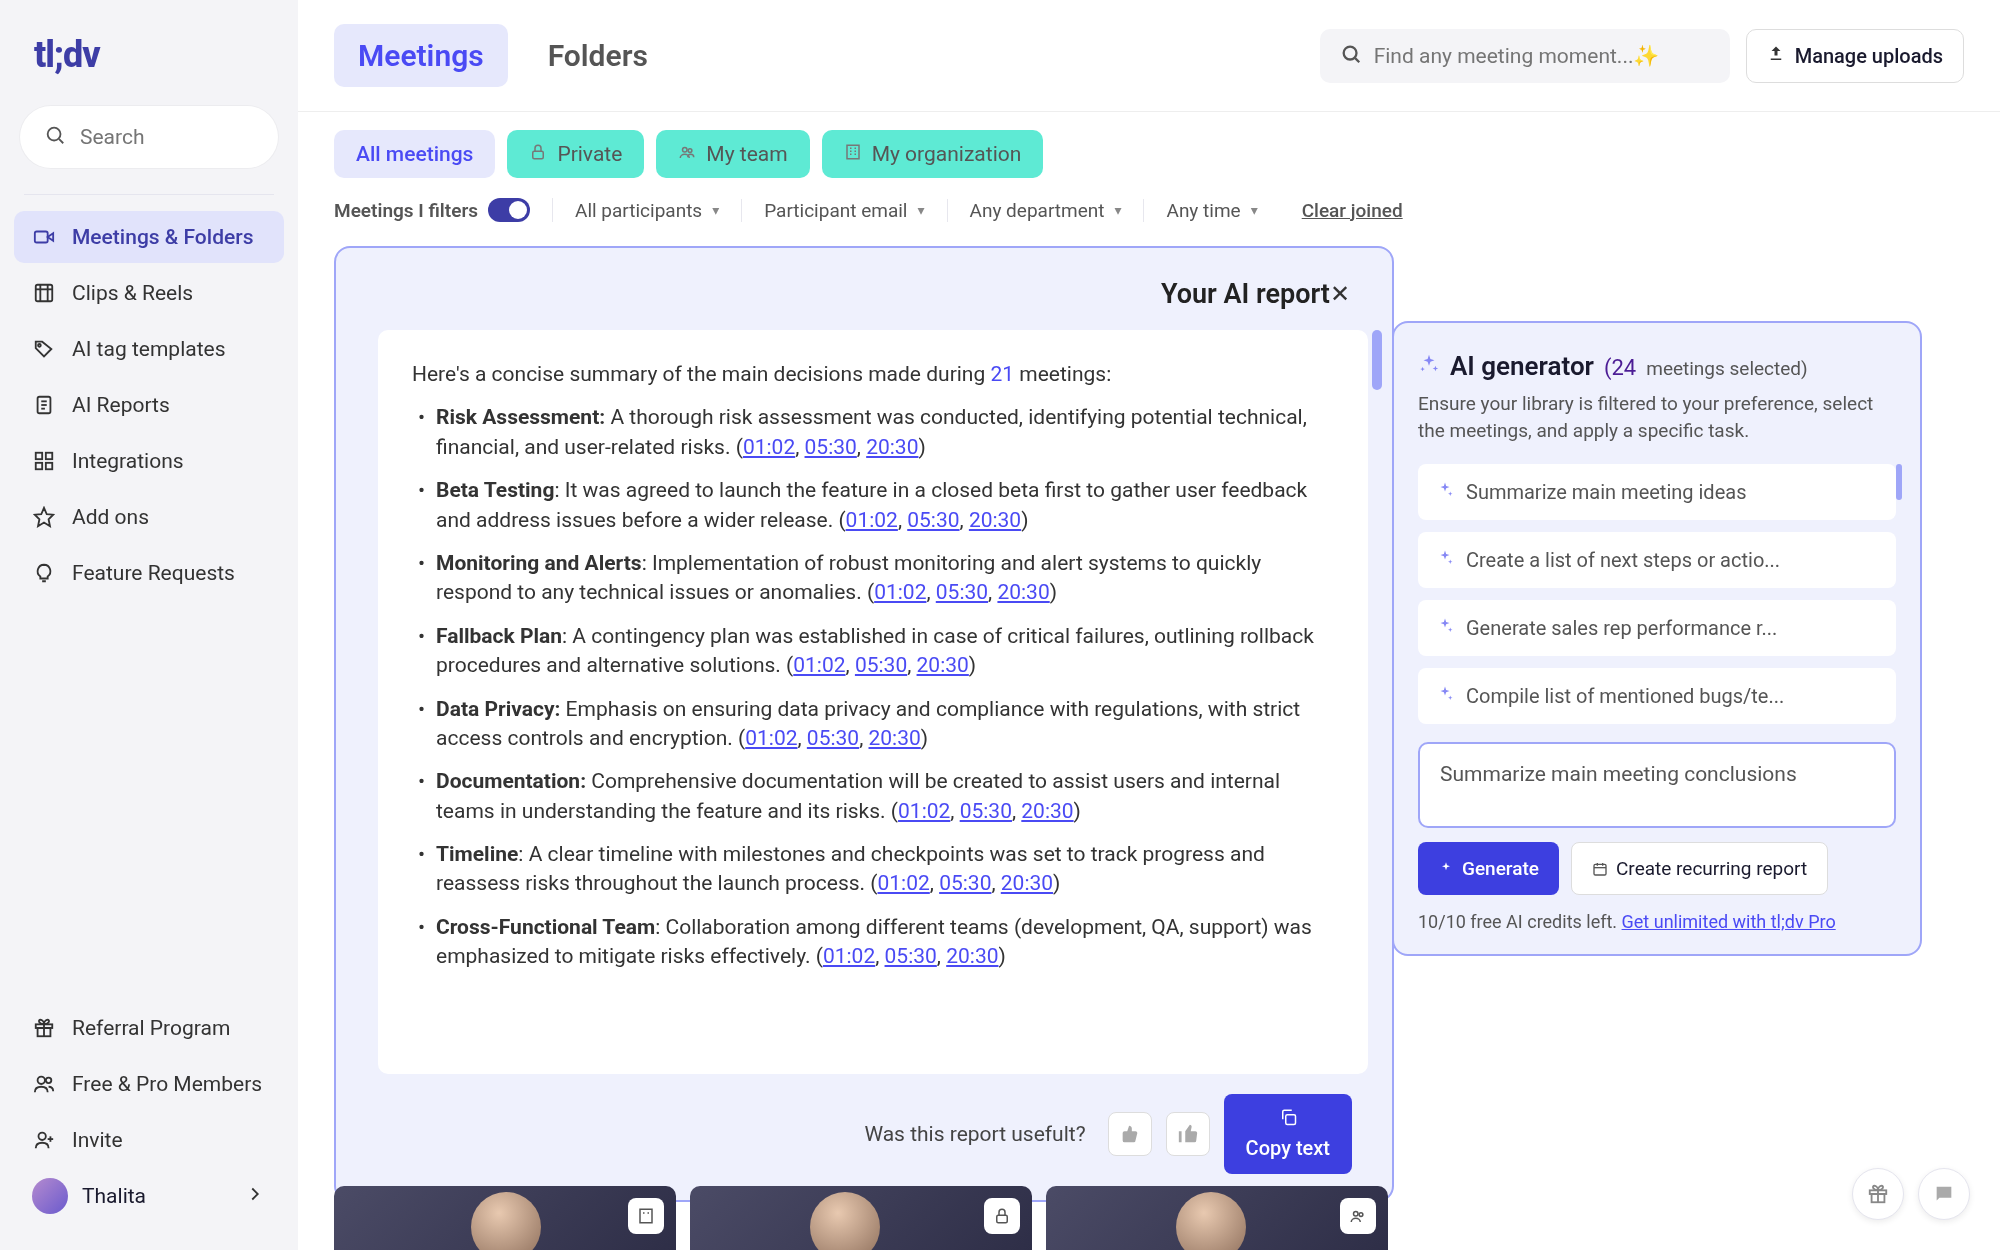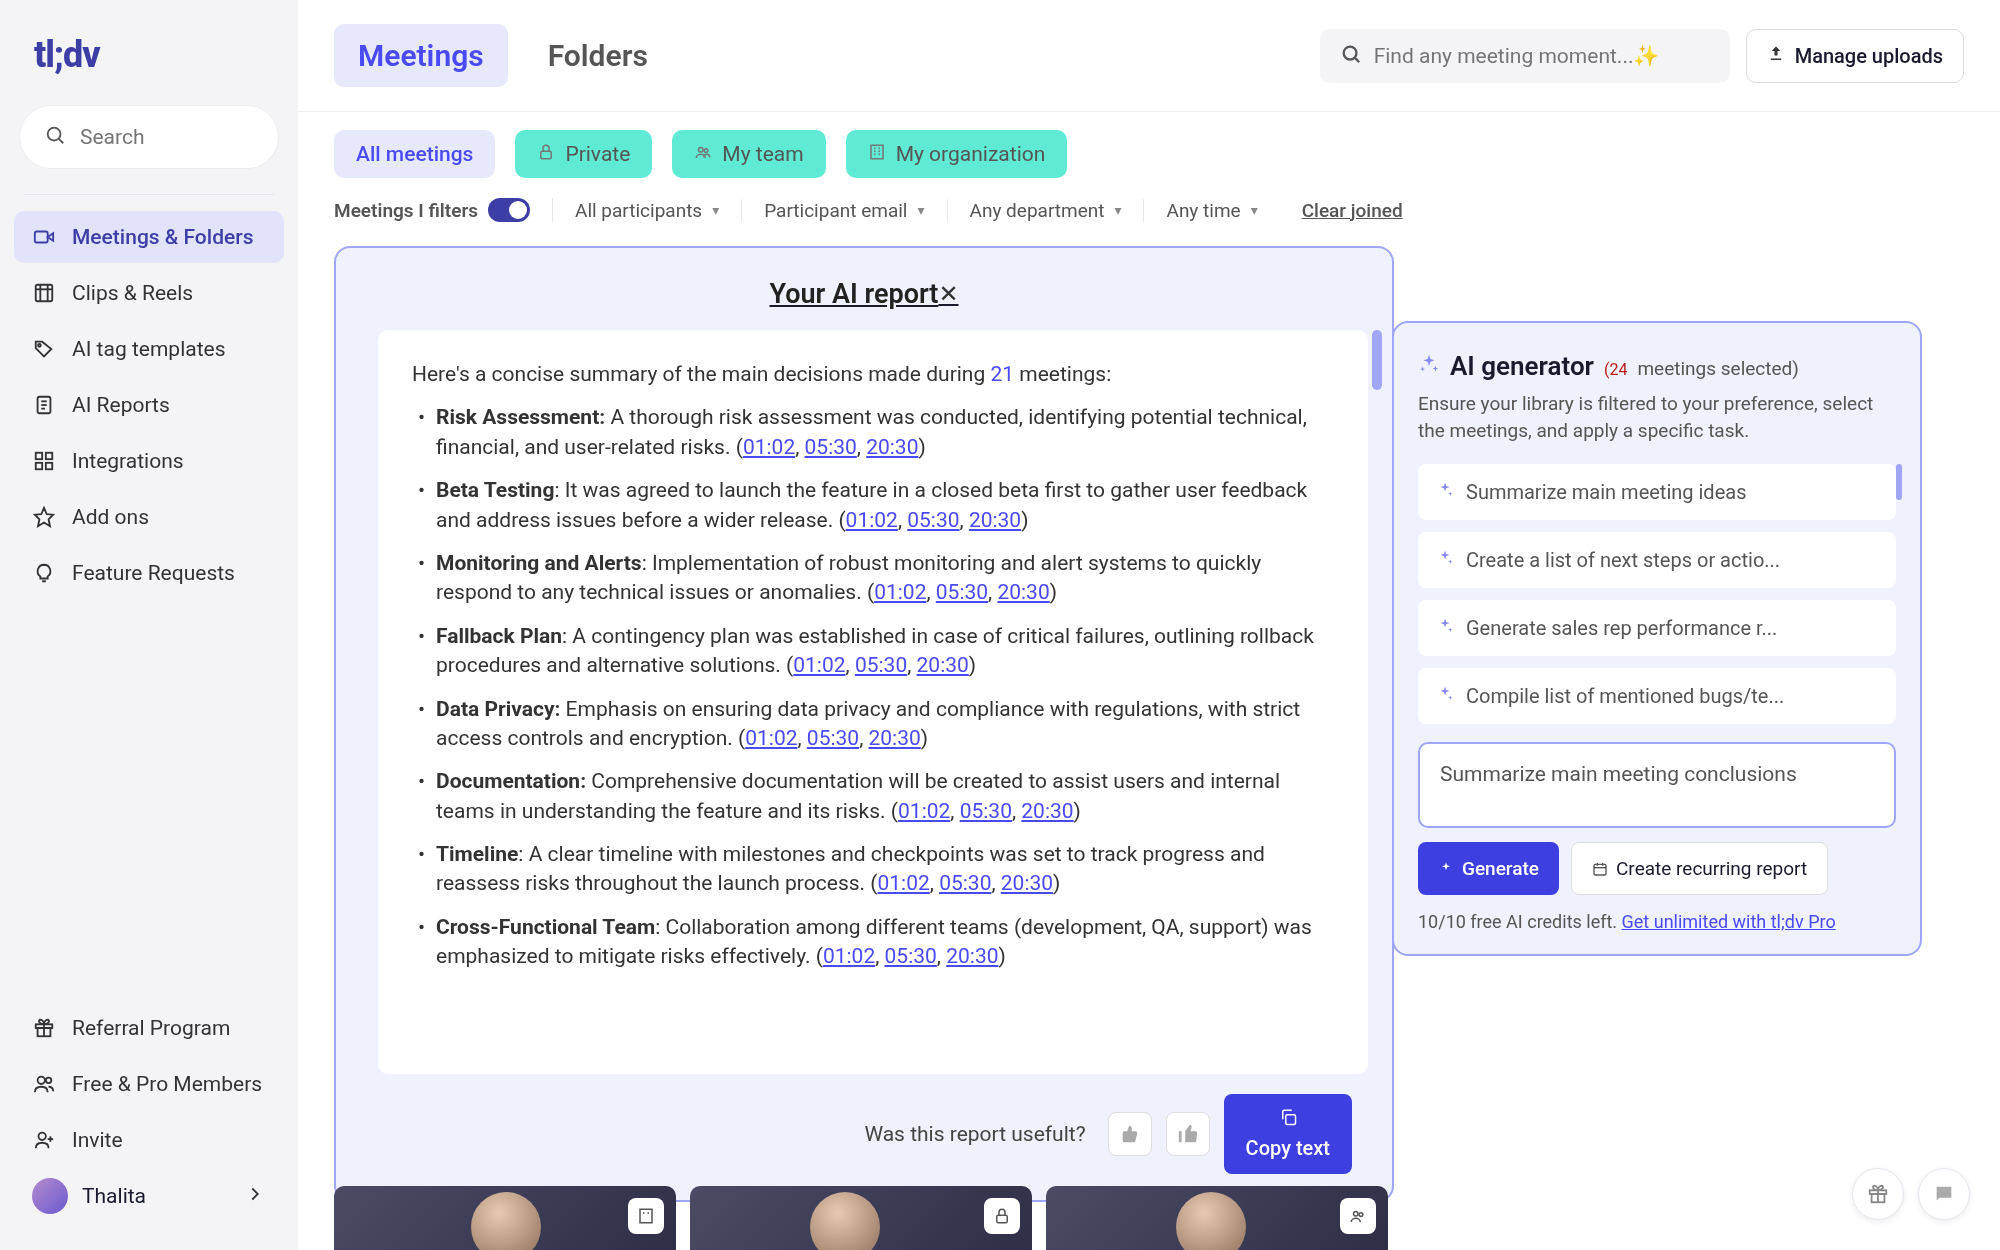--- a/index.html
+++ b/index.html
@@ -25,34 +25,34 @@
 .main { flex: 1; background: #fff; display: flex; flex-direction: column; position: relative; }
 .topbar { display: flex; align-items: center; padding: 24px 36px; gap: 16px; border-bottom: 1px solid #eee; }
 .tab-btn { font-size: 30px; font-weight: 600; padding: 14px 24px; border-radius: 10px; color: #555; cursor: pointer; }
 .tab-btn.active { background: #e6e8fc; color: #4a4af4; }
 .top-spacer { flex: 1; }
 .search-bar { display: flex; align-items: center; gap: 12px; background: #f4f4f7; border-radius: 10px; padding: 14px 20px; width: 410px; }
 .search-bar input { border: none; outline: none; background: transparent; font-size: 21px; width: 100%; color: #666; }
 .manage-btn { display: flex; align-items: center; gap: 10px; border: 1px solid #ddd; border-radius: 10px; padding: 14px 20px; font-size: 20px; font-weight: 500; cursor: pointer; }
 
 
-.filter-row1 { display: flex; gap: 20px; padding: 18px 36px 10px; }
+.filter-row1 { display: flex; gap: 12px; padding: 18px 36px 10px; }
 .filter-pill { display: inline-flex; align-items: center; gap: 10px; padding: 12px 22px; border-radius: 10px; background: #5eead4; font-size: 21px; color: #555; cursor: pointer; }
 .filter-pill.active { background: #e6e8fc; color: #4a4af4; font-weight: 500; }
 .filter-row2 { display: flex; align-items: center; gap: 0; padding: 10px 36px 24px; font-size: 19px; color: #555; }
 .filter-seg { display: flex; align-items: center; gap: 10px; padding: 0 22px; border-right: 1px solid #e7e7ee; }
 .filter-seg:first-child { padding-left: 0; }
 .toggle { width: 42px; height: 24px; background: #3d3da6; border-radius: 12px; position: relative; }
 .toggle::after { content: ''; position: absolute; right: 3px; top: 3px; width: 18px; height: 18px; background: #fff; border-radius: 50%; }
 .clear-filters { margin-left: 22px; text-decoration: underline; font-weight: 500; cursor: pointer; }
 
 
 .content-area { flex: 1; padding: 0 36px; position: relative; }
 .report-card { border: 2px solid #9fa6f8; border-radius: 16px; background: #eff1fd; width: 1060px; padding: 0; position: relative; overflow: hidden; }
-.report-head { display: flex; justify-content: center; align-items: center; padding: 30px 42px 20px; text-decoration: underline; }
+.report-head { display: flex; justify-content: flex-end; align-items: center; padding: 30px 42px 20px; }
 .report-title { font-size: 27px; font-weight: 600; color: #222; }
 .close-x { font-size: 24px; cursor: pointer; color: #333; font-weight: 300; }
 .report-body-wrap { padding: 0 24px 0 42px; position: relative; }
 .report-body { background: #fff; border-radius: 10px; padding: 30px 34px; height: 744px; overflow-y: auto; font-size: 21px; line-height: 1.4; color: #333; }
 .report-body .intro { margin-bottom: 14px; }
 .report-body .count { color: #4a4af4; }
 .report-body ul { list-style: none; }
 .report-body li { position: relative; padding-left: 24px; margin-bottom: 14px; }
 .report-body li::before { content: '•'; position: absolute; left: 6px; top: 0; }
 .report-body strong { font-weight: 700; }
@@ -60,21 +60,21 @@
 .report-scroll-indicator { position: absolute; right: 10px; top: 0; width: 10px; height: 60px; background: #9fa6f8; border-radius: 6px; }
 .report-foot { display: flex; align-items: center; justify-content: flex-end; gap: 14px; padding: 20px 40px 26px; }
 .useful-q { font-size: 21px; color: #444; margin-right: 8px; }
 .thumb-btn { width: 44px; height: 44px; border: 1px solid #ddd; border-radius: 8px; background: #fff; display: inline-flex; align-items: center; justify-content: center; cursor: pointer; color: #888; }
 .copy-btn { background: #3d3fe0; color: #fff; border-radius: 8px; padding: 14px 22px; font-size: 20px; font-weight: 500; display: inline-flex; align-items: center; gap: 10px; cursor: pointer; flex-direction: column; }
 
 
 .gen-panel { position: absolute; top: 75px; left: 1094px; width: 530px; border: 2px solid #9fa6f8; border-radius: 16px; background: #eff1fd; padding: 28px 24px 22px; }
 .gen-title-row { display: flex; align-items: baseline; gap: 10px; }
 .gen-title { font-size: 26px; font-weight: 600; }
-.gen-count { color: #b91c1c; font-size: 16px; text-align: right; }
+.gen-count { color: #4c1d95; font-size: 22px; text-align: right; }
 .gen-sel { font-size: 19px; color: #555; }
 .gen-desc { font-size: 19px; color: #555; margin-top: 10px; line-height: 1.4; }
 .suggestions { margin-top: 20px; display: flex; flex-direction: column; gap: 12px; position: relative; }
 .sugg-item { background: #fff; border-radius: 8px; padding: 16px 18px; font-size: 20px; color: #555; display: flex; align-items: center; gap: 12px; cursor: pointer; white-space: nowrap; overflow: hidden; text-overflow: ellipsis; }
 .sugg-scroll { position: absolute; right: -6px; top: 0; width: 6px; height: 36px; background: #9fa6f8; border-radius: 3px; }
 .gen-input { margin-top: 18px; border: 2px solid #9fa6f8; border-radius: 10px; background: #fff; padding: 18px 20px 40px; font-size: 21px; color: #555; }
 .gen-actions { display: flex; gap: 12px; margin-top: 14px; }
 .generate-btn { background: #3d3fe0; color: #fff; border-radius: 8px; padding: 14px 20px; font-size: 19px; font-weight: 500; display: inline-flex; align-items: center; gap: 8px; cursor: pointer; }
 .recurring-btn { background: #fff; border: 1px solid #ddd; border-radius: 8px; padding: 14px 20px; font-size: 19px; display: inline-flex; align-items: center; gap: 8px; cursor: pointer; }
 .credits-line { font-size: 18px; color: #555; margin-top: 16px; }

